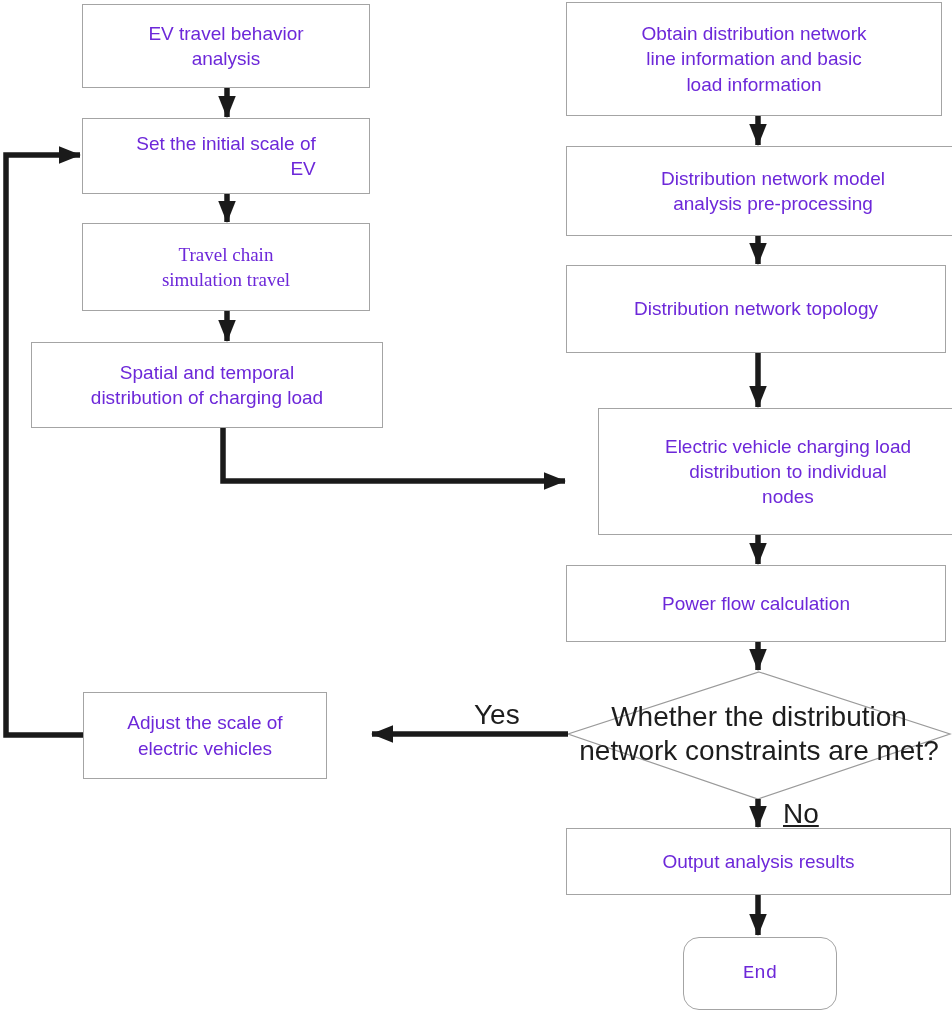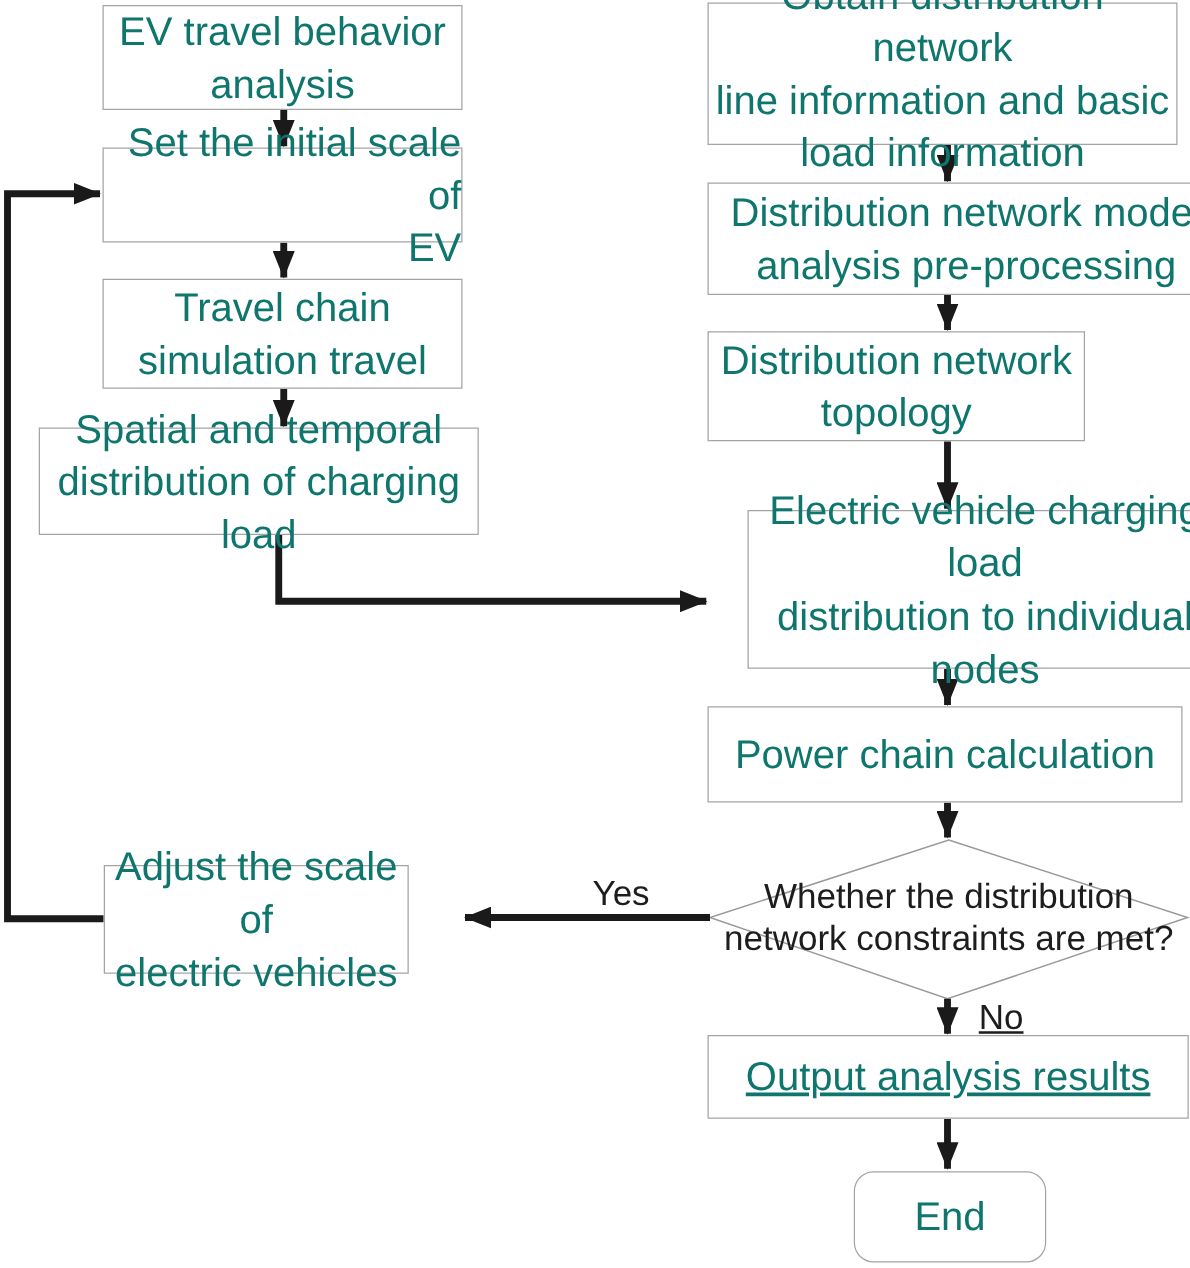--- a/index.html
+++ b/index.html
@@ -27,23 +27,23 @@
     position: absolute;
     z-index: 2;
     box-sizing: border-box;
     background: #ffffff;
     border: 1px solid #a4a4a4;
     display: flex;
     align-items: center;
     justify-content: center;
     text-align: center;
     white-space: pre-line;
-    font-size: 32px;
+    font-size: 19px;
     line-height: 1.32;
-    color: #0f766e;
+    color: #6d28d9;
   }
   .rounded {
     border-radius: 16px;
   }
   .diamond-label {
     position: absolute;
     z-index: 2;
     background: transparent;
     display: flex;
     align-items: center;
@@ -93,48 +93,48 @@
     <path d="M568,734 L372,734" stroke="#1a1a1a" stroke-width="5.5" fill="none" marker-end="url(#ah)"></path>
     <path d="M83,735 L6,735 L6,155 L80,155" stroke="#1a1a1a" stroke-width="5.5" fill="none" stroke-linejoin="miter" marker-end="url(#ah)"></path>
   </svg>
 
   <div class="box" style="left:82px; top:4px; width:288px; height:84px;">EV travel behavior
 analysis</div>
 
   <div class="box" style="left:82px; top:118px; width:288px; height:76px;text-align:right;">Set the initial scale of
 EV</div>
 
-  <div class="box" style="left:82px; top:223px; width:288px; height:88px;">Travel chain
+  <div class="box" style="left:82px; top:223px; width:288px; height:88px;font-family:Liberation Serif, serif;">Travel chain
 simulation travel</div>
 
   <div class="box" style="left:31px; top:342px; width:352px; height:86px;">Spatial and temporal
 distribution of charging load</div>
 
   <div class="box" style="left:83px; top:692px; width:244px; height:87px;">Adjust the scale of
 electric vehicles</div>
 
   <div class="box" style="left:566px; top:2px; width:376px; height:114px;text-align:center;">Obtain distribution network
 line information and basic
 load information</div>
 
   <div class="box" style="left:566px; top:146px; width:414px; height:90px;">Distribution network model
 analysis pre-processing</div>
 
-  <div class="box" style="left:566px; top:265px; width:302px; height:88px;">Distribution network topology</div>
+  <div class="box" style="left:566px; top:265px; width:380px; height:88px;">Distribution network topology</div>
 
   <div class="box" style="left:566px; top:408px; width:380px; height:127px;margin-left:32px;">Electric vehicle charging load
 distribution to individual
 nodes</div>
 
-  <div class="box" style="left:566px; top:565px; width:380px; height:77px;">Power chain calculation</div>
+  <div class="box" style="left:566px; top:565px; width:380px; height:77px;">Power flow calculation</div>
 
   <div class="diamond-label" style="left:549px; top:699px; width:420px; height:70px;">Whether the distribution
 network constraints are met?</div>
 
-  <div class="box" style="left:566px; top:828px; width:385px; height:67px;text-decoration:underline;">Output analysis results</div>
+  <div class="box" style="left:566px; top:828px; width:385px; height:67px;">Output analysis results</div>
 
-  <div class="box rounded" style="left:683px; top:937px; width:154px; height:73px;">End</div>
+  <div class="box rounded" style="left:683px; top:937px; width:154px; height:73px;font-family:Liberation Mono, monospace;">End</div>
 
   <div class="edge-label" style="left:474px; top:701px;">Yes</div>
 
   <div class="edge-label" style="left:783px; top:800px;text-decoration:underline;">No</div>
 
 </div>
 
 </body></html>

